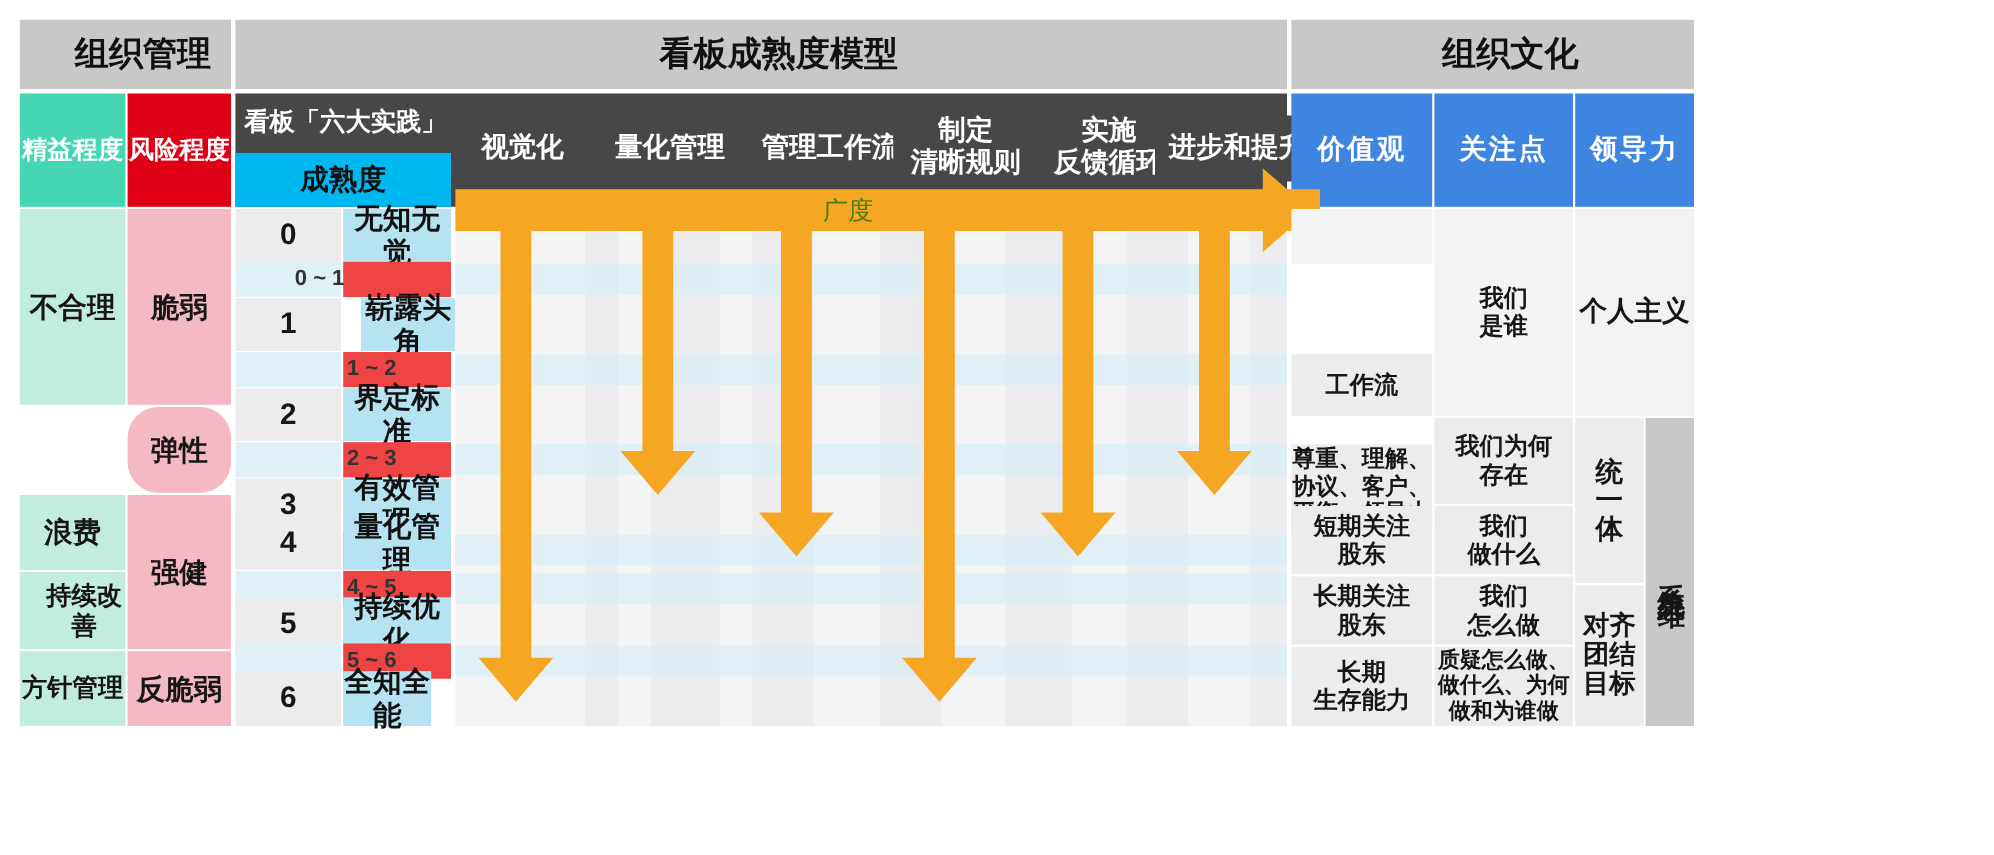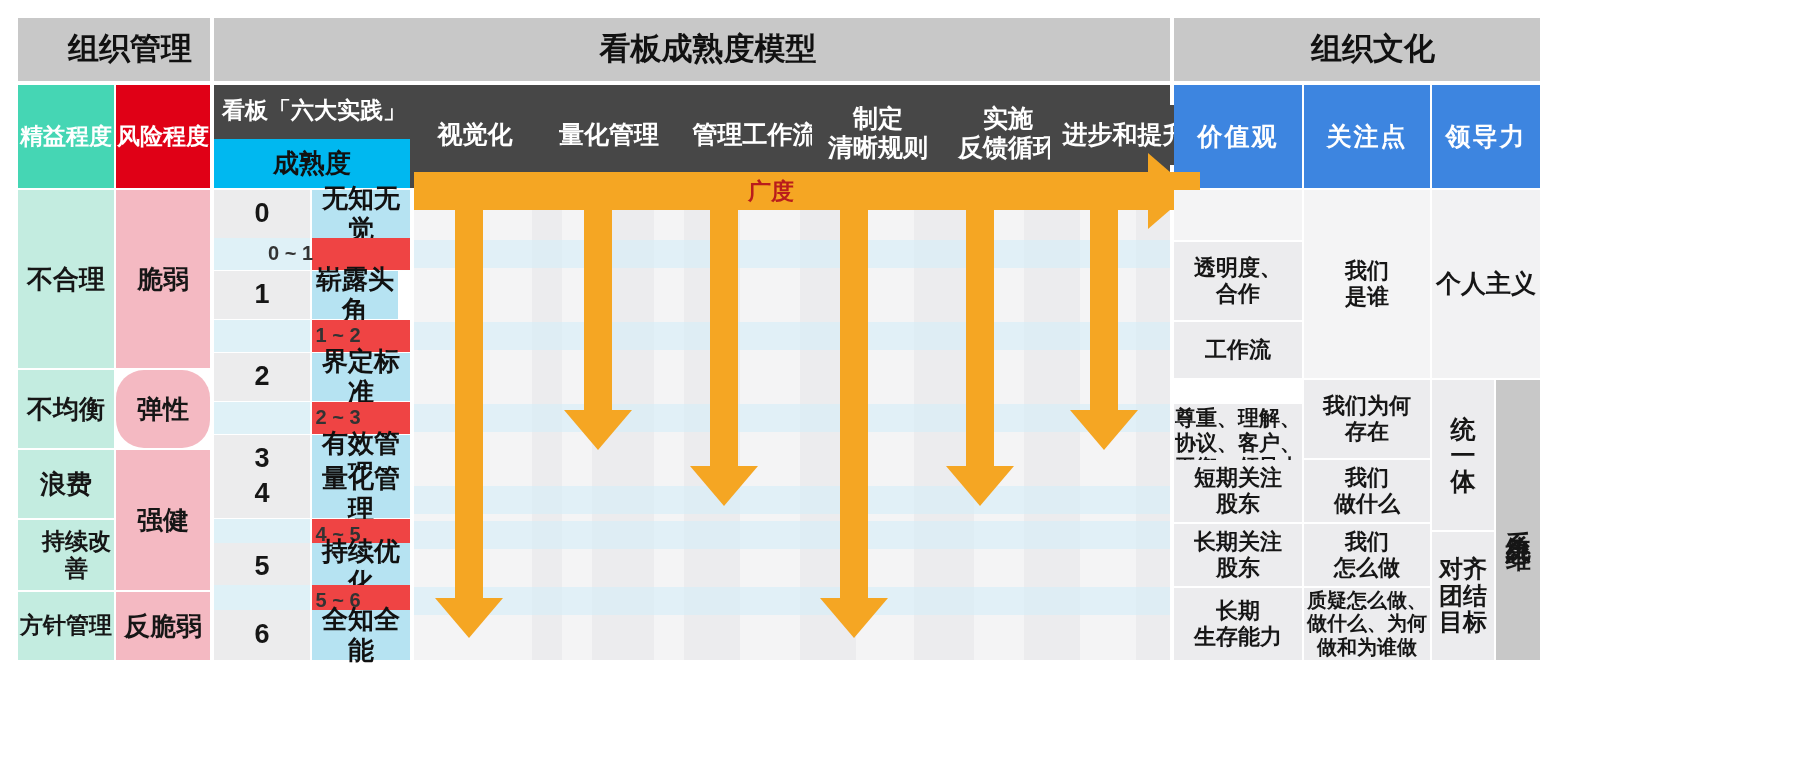--- a/index.html
+++ b/index.html
@@ -38,21 +38,21 @@
   .lead.lite{background:#f2f2f3;}
   .lead.vert{writing-mode:vertical-rl;text-orientation:upright;letter-spacing:5px;font-size:25px;}
   .lead.grey{background:#c8c8c8;}
 
   
   .abar{position:absolute;background:#f5a623;}
   .ahead{position:absolute;width:0;height:0;border-left:34px solid transparent;
          border-right:34px solid transparent;border-top:40px solid #f5a623;}
   .ahead-r{position:absolute;width:0;height:0;border-top:38px solid transparent;
          border-bottom:38px solid transparent;border-left:44px solid #f5a623;}
-  .alabel{position:absolute;color:#b91c1c;font-weight:bold;font-size:23px;}
+  .alabel{position:absolute;color:#4d7c0f;font-weight:normal;font-size:23px;}
 </style>
 </head>
 <body>
 
 <div id="canvas">
 
   <div class="cell super" style="left:18px;top:18px;width:192px;height:63px;">
     <span>组织管理</span>
   </div>
   <div class="cell super" style="left:214px;top:18px;width:956px;height:63px;">
@@ -105,23 +105,20 @@
   <div class="cell hdr-blue" style="left:1304px;top:85px;width:126px;height:103px;">
     <span>关注点</span>
   </div>
   <div class="cell hdr-blue" style="left:1432px;top:85px;width:108px;height:103px;">
     <span>领导力</span>
   </div>
 
   <div class="cell lean" style="left:18px;top:190px;width:96px;height:178px;">
     <span>不合理</span>
   </div>
-  <div class="cell lean" style="left:18px;top:370px;width:96px;height:78px;">
-    <span>不均衡</span>
-  </div>
   <div class="cell lean" style="left:18px;top:450px;width:96px;height:68px;">
     <span>浪费</span>
   </div>
   <div class="cell lean" style="left:18px;top:520px;width:96px;height:70px;font-size:23px;padding-left:21px;">
     <span>持续改善</span>
   </div>
   <div class="cell lean" style="left:18px;top:592px;width:96px;height:68px;font-size:23px;">
     <span>方针管理</span>
   </div>
 
@@ -146,21 +143,21 @@
   </div>
 
   <div class="cell halfcell halfleft" style="left:214px;top:238px;width:96px;height:32px;justify-content:flex-end;padding-right:6px;"></div>
   <div class="cell halfcell" style="left:312px;top:238px;width:98px;height:32px;justify-content:flex-start;padding-left:2px;">
     <span style="margin-left:-46px;">0 ~ 1</span>
   </div>
 
   <div class="cell numcell" style="left:214px;top:271px;width:96px;height:48px;">
     <span>1</span>
   </div>
-  <div class="cell namecell" style="left:312px;top:271px;width:86px;height:48px;">
+  <div class="cell namecell" style="left:328px;top:271px;width:86px;height:48px;">
     <span>崭露头角</span>
   </div>
   <div class="cell halfcell halfleft" style="left:214px;top:320px;width:96px;height:32px;"></div>
   <div class="cell halfcell" style="left:312px;top:320px;width:98px;height:32px;">
     <span style="margin-left:-46px;">1 ~ 2</span>
   </div>
 
   <div class="cell numcell" style="left:214px;top:353px;width:96px;height:48px;">
     <span>2</span>
   </div>
@@ -201,21 +198,21 @@
     <span>持续优化</span>
   </div>
   <div class="cell halfcell halfleft" style="left:214px;top:585px;width:96px;height:32px;"></div>
   <div class="cell halfcell" style="left:312px;top:585px;width:98px;height:32px;">
     <span style="margin-left:-46px;">5 ~ 6</span>
   </div>
 
   <div class="cell numcell" style="left:214px;top:610px;width:96px;height:50px;">
     <span>6</span>
   </div>
-  <div class="cell namecell" style="left:312px;top:610px;width:98px;height:50px;">
+  <div class="cell namecell" style="left:312px;top:610px;width:80px;height:50px;">
     <span>全知全能</span>
   </div>
 
   <div class="cell gridcell" style="left:414px;top:190px;width:756px;height:470px;background:#f4f4f5;"></div>
 
   <div class="cell gridcell alt" style="left:532px;top:190px;width:30px;height:470px;"></div>
   <div class="cell gridcell alt" style="left:592px;top:190px;width:62px;height:470px;"></div>
   <div class="cell gridcell alt" style="left:684px;top:190px;width:56px;height:470px;"></div>
   <div class="cell gridcell alt" style="left:800px;top:190px;width:56px;height:470px;"></div>
   <div class="cell gridcell alt" style="left:914px;top:190px;width:60px;height:470px;"></div>
@@ -245,24 +242,20 @@
   <div class="abar" style="left:840px;top:190px;width:28px;height:410px;"></div>
   <div class="ahead" style="left:820px;top:598px;"></div>
 
   <div class="abar" style="left:966px;top:190px;width:28px;height:278px;"></div>
   <div class="ahead" style="left:946px;top:466px;"></div>
 
   <div class="abar" style="left:1090px;top:190px;width:28px;height:222px;"></div>
   <div class="ahead" style="left:1070px;top:410px;"></div>
 
   <div class="cell culture lite" style="left:1174px;top:190px;width:128px;height:50px;"></div>
-  <div class="cell culture" style="left:1174px;top:242px;width:128px;height:78px;white-space:pre-line;">
-    <span>透明度、
-合作</span>
-  </div>
   <div class="cell culture" style="left:1174px;top:322px;width:128px;height:56px;white-space:pre-line;">
     <span>工作流</span>
   </div>
   <div class="cell culture small" style="left:1174px;top:380px;width:128px;height:78px;white-space:pre-line;margin-top:24px;">
     <span>尊重、理解、
 协议、客户、
 平衡、领导力</span>
   </div>
   <div class="cell culture" style="left:1174px;top:460px;width:128px;height:62px;white-space:pre-line;">
     <span>短期关注

